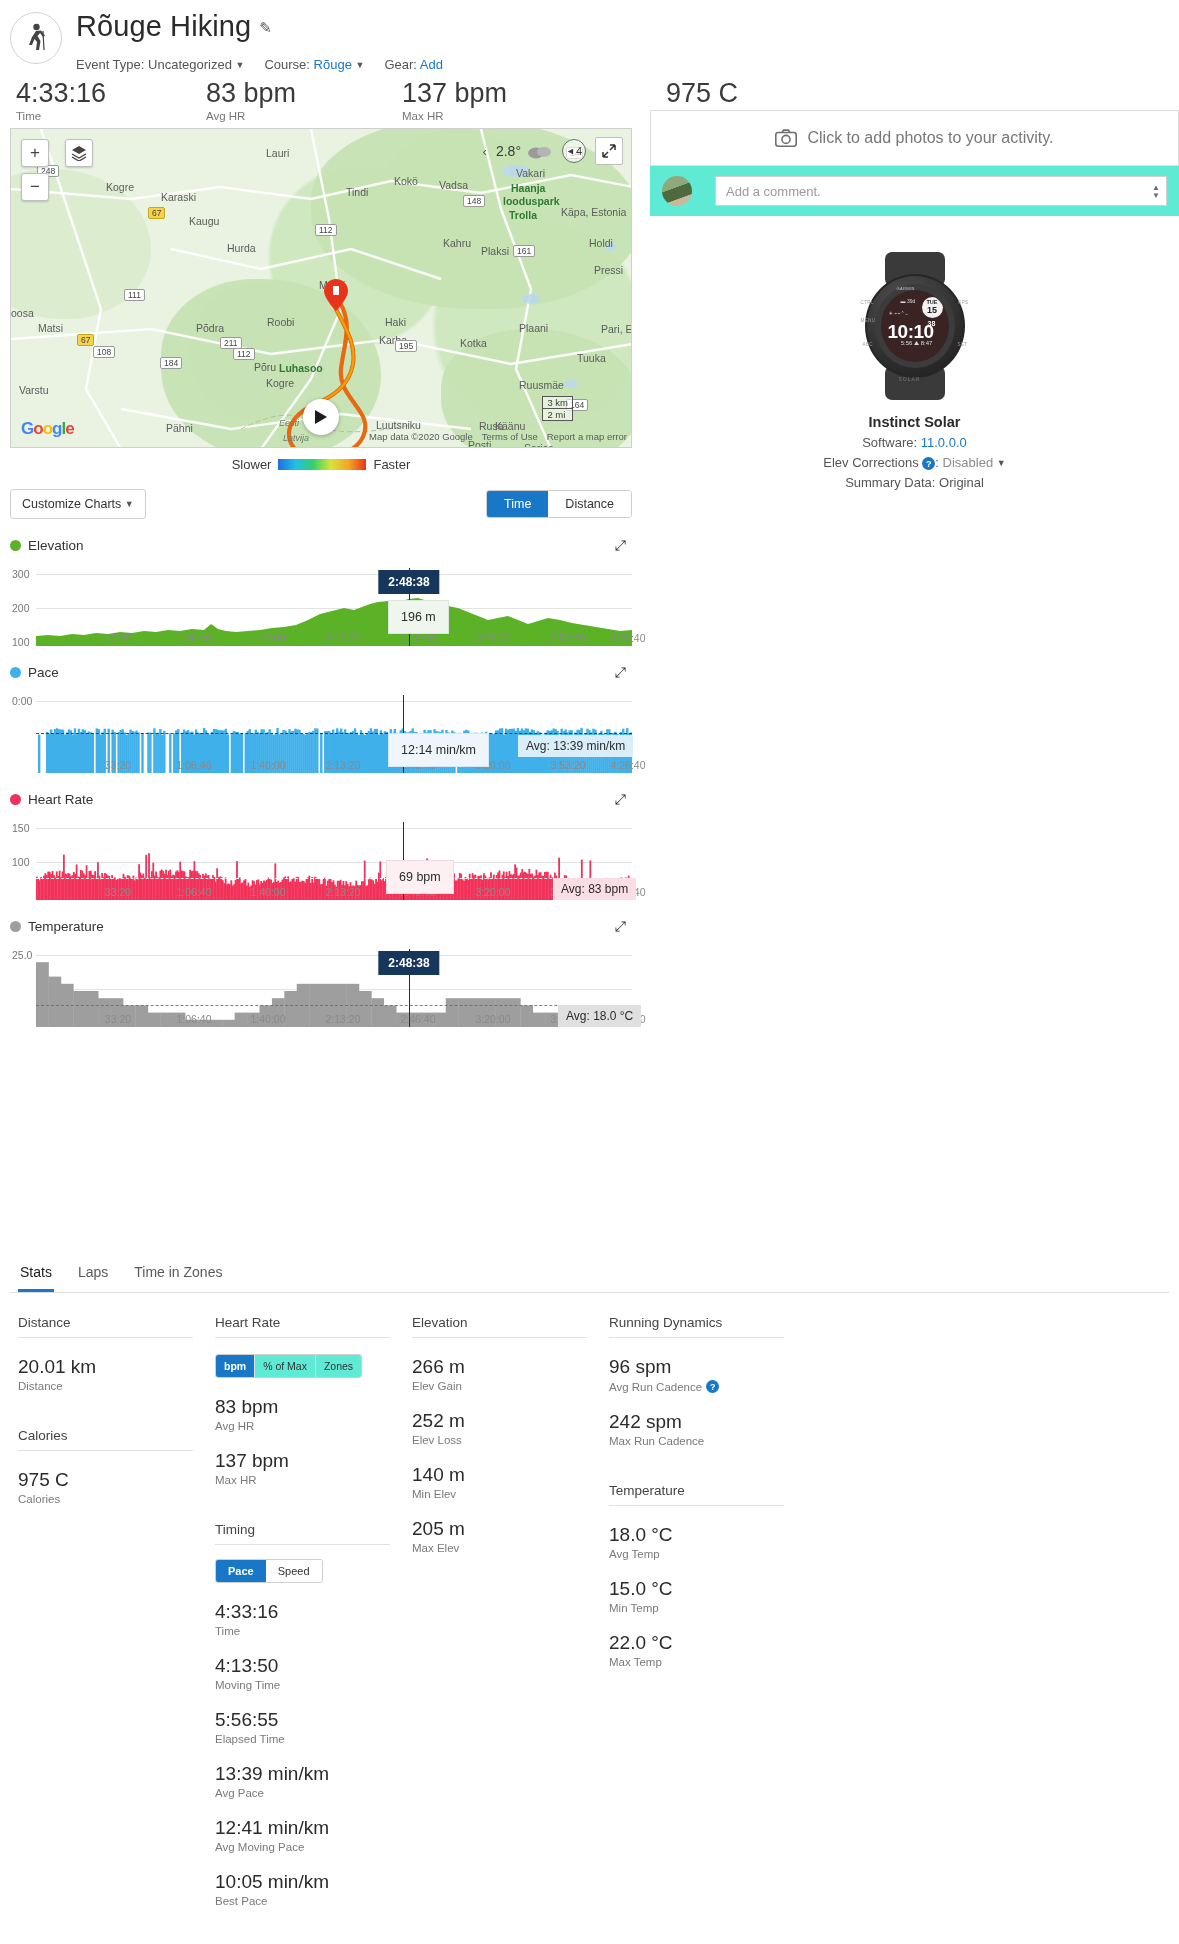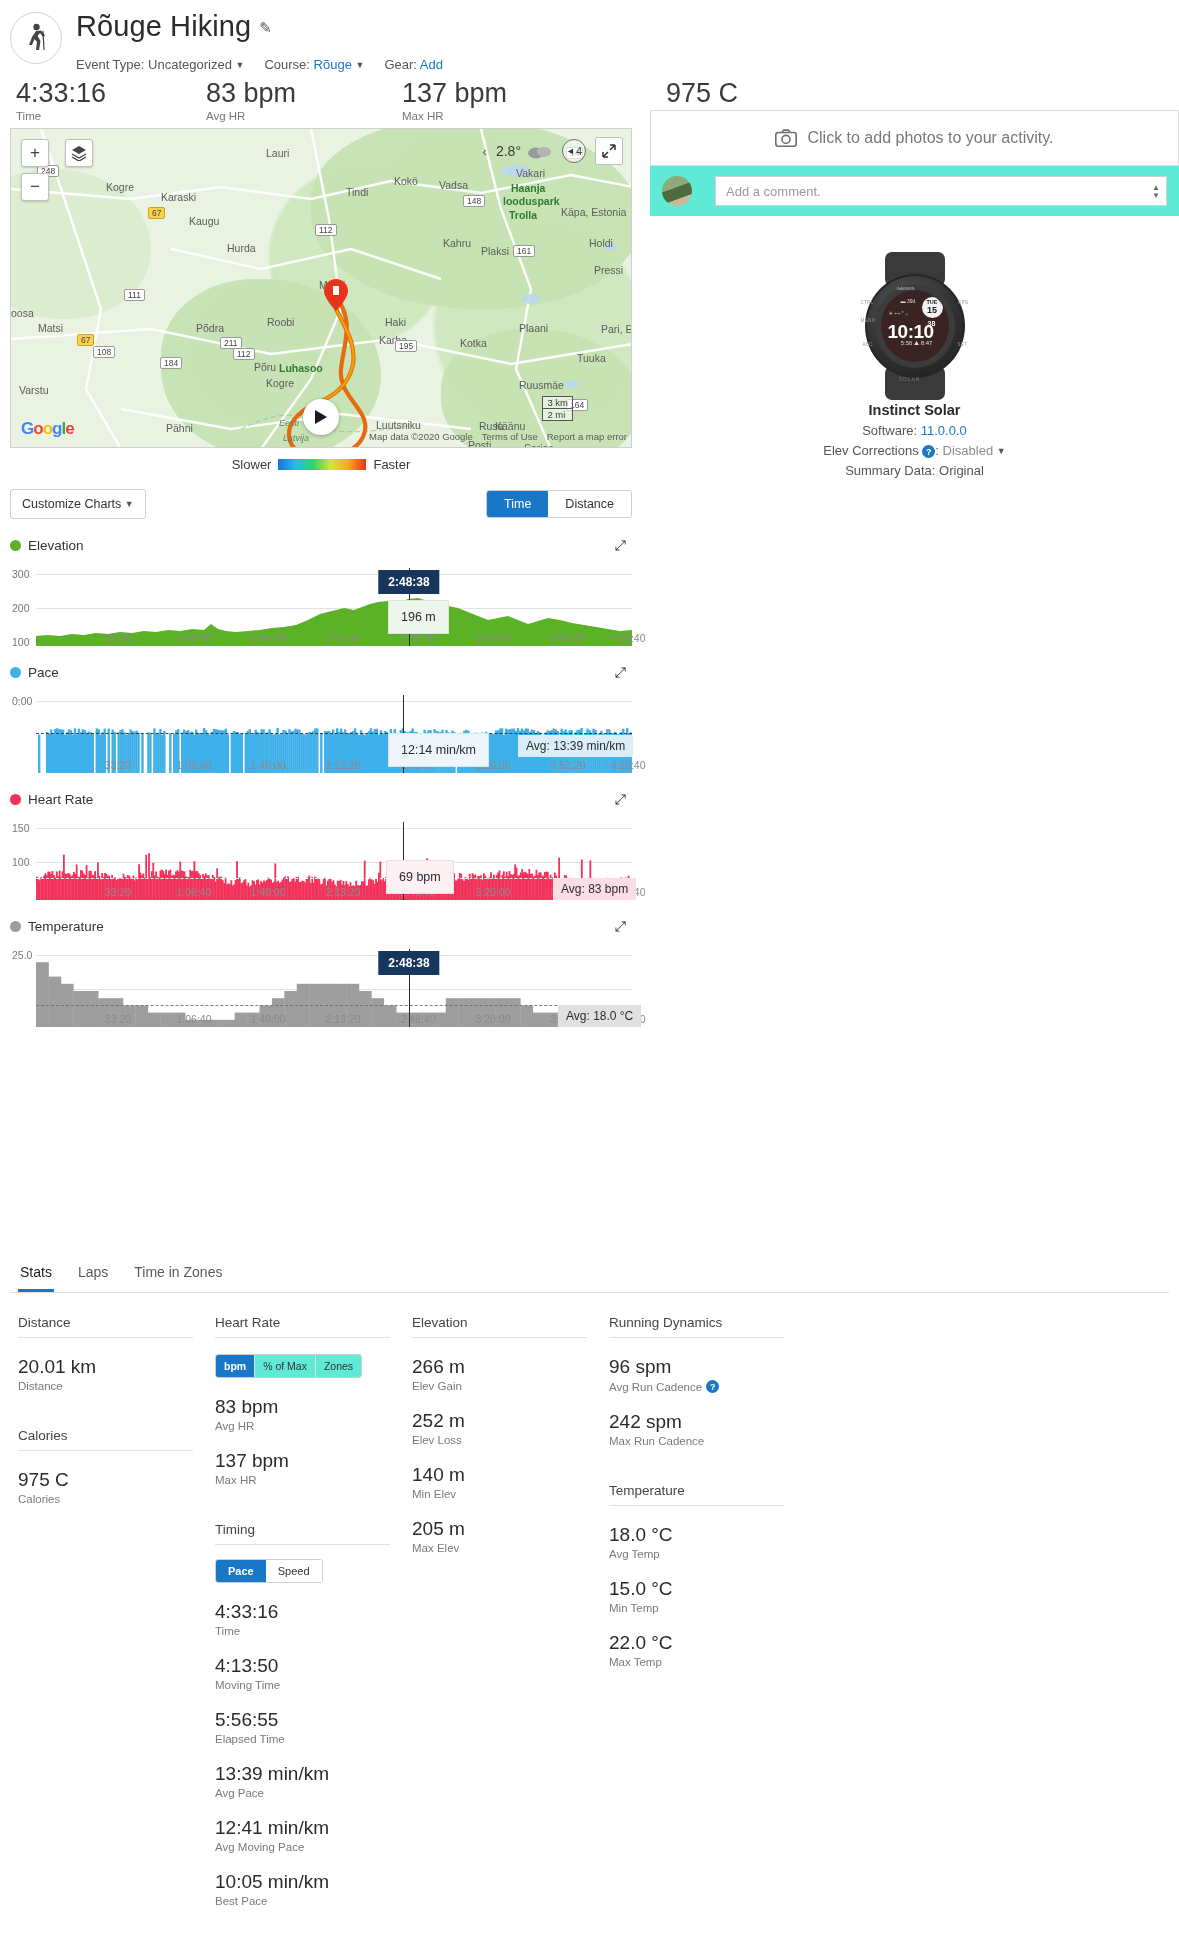--- a/index.html
+++ b/index.html
@@ -150,21 +150,21 @@
   .notes-input { margin-top: 10px; border: 1px solid #d8d8d8; height: 63px; padding: 9px 11px;
     font-size: 13.5px; color: #9a9a9a; }
   .comment-bar { background: #5eead4; padding: 10px 12px; display: flex; gap: 23px; }
   .avatar-sm { width: 30px; height: 30px; border-radius: 50%; background:
       linear-gradient(160deg,#8fa87c 0 40%, #4e6b3f 41% 70%, #cbb79a 71%); flex: 0 0 30px; }
   .comment-input { flex: 1; background: #fff; border: 1px solid #d0d0d0; height: 30px; display:flex;
     align-items:center; justify-content: space-between; padding: 0 6px 0 10px; font-size: 13px; color: #9a9a9a; }
   .spinner { display:flex; flex-direction: column; gap: 1px; color: #6a6a6a; font-size: 8px; line-height: 7px; }
 
   .device-wrap { margin-top: 36px; text-align: center; }
-  .device-name { font-size: 14.5px; font-weight: 700; color: #2b2b2b; margin-top: 2px; }
+  .device-name { font-size: 14.5px; font-weight: 700; color: #2b2b2b; margin-top: 14px; }
   .device-line { font-size: 13px; color: #555; margin-top: 5px; }
   .device-line .lnk { color: #1878c7; }
   .device-line .muted { color: #8c8c8c; }
 
   
   .watch { position: relative; width: 112px; height: 148px; margin: 0 auto; }
   .watch .band { position: absolute; left: 26px; width: 60px; background: #3a3a3a; border-radius: 7px; }
   .watch .case { position: absolute; left: 6px; top: 22px; width: 100px; height: 104px;
     border-radius: 50%; background: radial-gradient(circle at 40% 30%, #555 0%, #2e2e2e 60%, #1c1c1c 100%);
     border: 2px solid #262626; }

